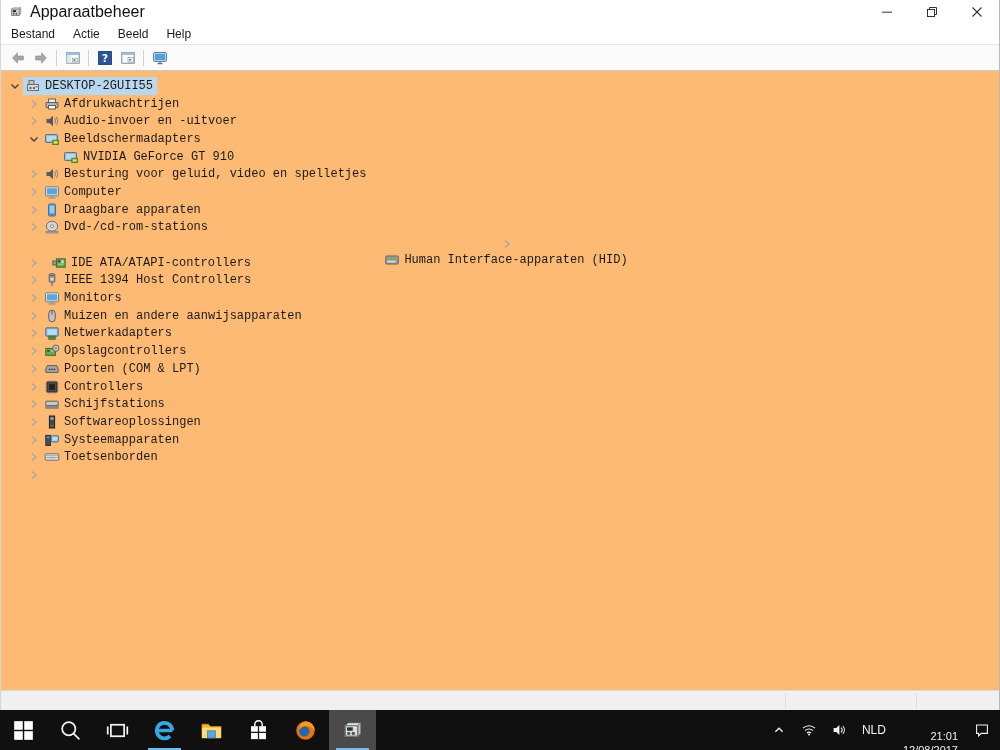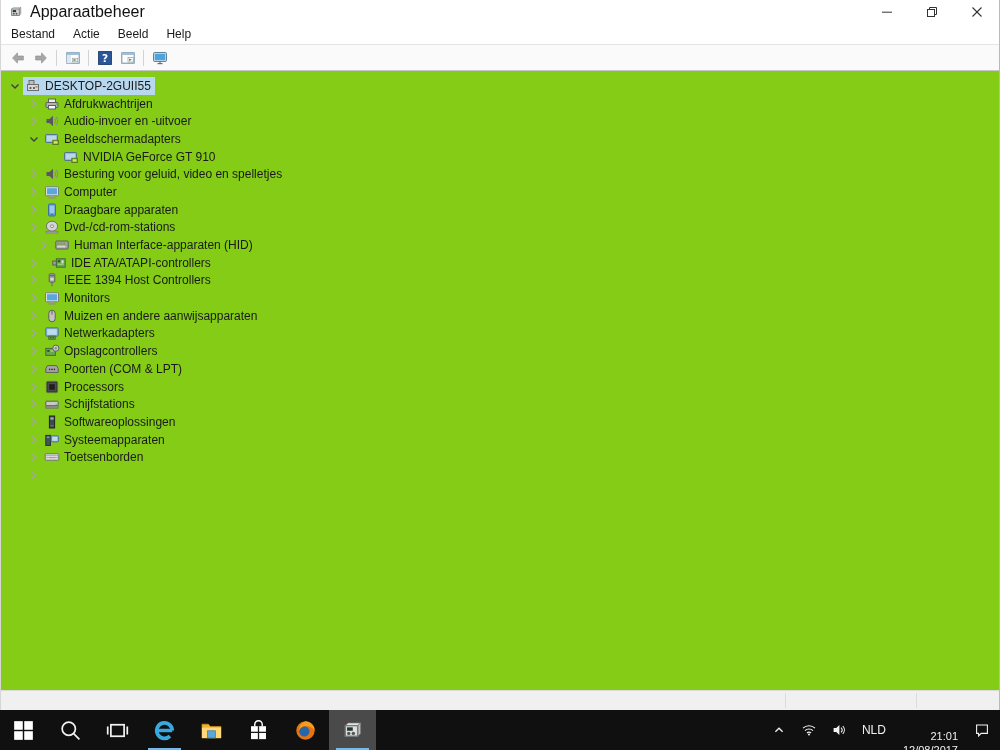--- a/index.html
+++ b/index.html
@@ -20,21 +20,21 @@
   .menubar{height:20px;display:flex;align-items:center;border-bottom:1px solid #e4e4e4;background:#fff;padding-left:1px;}
   .menu-item{padding:0 9px;color:#1a1a1a;}
 
   .toolbar{height:25px;display:flex;align-items:center;background:#fafafa;
            border-bottom:1px solid #c6c6c6;padding-left:5px;}
   .tool-btn{width:23px;height:23px;display:flex;align-items:center;justify-content:center;}
   .tool-sep{width:1px;height:16px;background:#d2d2d2;margin:0 4px;}
   .icon16{width:16px;height:16px;display:inline-block;flex:none;}
 
   
-  .tree{position:absolute;top:71px;bottom:19px;left:0;right:0;overflow:hidden;padding-top:6px;background:#84cc16;}
+  .tree{position:absolute;top:71px;bottom:19px;left:0;right:0;overflow:hidden;padding-top:6px;background:#fdba74;font-family:Liberation Mono, monospace;}
   .tree-row{display:flex;align-items:center;height:17.7px;}
   .tw{width:16px;height:16px;flex:none;}
   .row-sel{display:flex;align-items:center;height:17.7px;padding-right:4px;}
   .row-sel.selected{background:#b8d8f0;}
   .row-sel .icon16{margin:0 4px 0 2px;}
   .tree-label{white-space:nowrap;}
 
   
   .statusbar{position:absolute;left:0;right:0;bottom:0;height:19px;background:#f0f0f0;
              border-top:1px solid #dadada;}
@@ -316,21 +316,21 @@
             <span class="icon16">
               <svg viewBox="0 0 16 16">
                 <ellipse cx="8" cy="7.2" rx="5.6" ry="5" fill="#d4d4d4" stroke="#6e6e6e"></ellipse>
                 <ellipse cx="8" cy="7.2" rx="1.6" ry="1.4" fill="#f2f2f2" stroke="#8c8c8c"></ellipse>
                 <rect x="2" y="12.2" width="12" height="1.8" fill="#a6a6a6" stroke="#6e6e6e" stroke-width="0.5"></rect>
               </svg>
             </span>
             <span class="tree-label">Dvd-/cd-rom-stations</span>
           </span>
         </div>
-        <div class="tree-row" style="padding-left: 35px;">
+        <div class="tree-row" style="padding-left: 14px; flex-direction: column;">
           <span class="tw">
             <svg viewBox="0 0 16 16">
               <polyline points="6,4.5 10,8 6,11.5" fill="none" stroke="#a6a6a6" stroke-width="1.4"></polyline>
             </svg>
           </span>
           <span class="row-sel">
             <span class="icon16">
               <svg viewBox="0 0 16 16">
                 <rect x="1.8" y="4" width="12.4" height="8" rx="0.8" fill="#a3a3a3" stroke="#5e5e5e"></rect>
                 <rect x="3.2" y="5.6" width="2.2" height="2.2" fill="#76a832"></rect>
@@ -491,21 +491,21 @@
                   <line x1="1" y1="8" x2="3" y2="8"></line>
                   <line x1="1" y1="11" x2="3" y2="11"></line>
                   <line x1="13" y1="5" x2="15" y2="5"></line>
                   <line x1="13" y1="8" x2="15" y2="8"></line>
                   <line x1="13" y1="11" x2="15" y2="11"></line>
                 </g>
                 <rect x="3" y="3" width="10" height="10" fill="#4d4d4d" stroke="#2e2e2e"></rect>
                 <rect x="5.2" y="5.2" width="5.6" height="5.6" fill="#1f1f1f"></rect>
               </svg>
             </span>
-            <span class="tree-label">Processors</span>
+            <span class="tree-label">Controllers</span>
           </span>
         </div>
         <div class="tree-row" style="padding-left: 25px;">
           <span class="tw">
             <svg viewBox="0 0 16 16">
               <polyline points="6,4.5 10,8 6,11.5" fill="none" stroke="#a6a6a6" stroke-width="1.4"></polyline>
             </svg>
           </span>
           <span class="row-sel">
             <span class="icon16">

